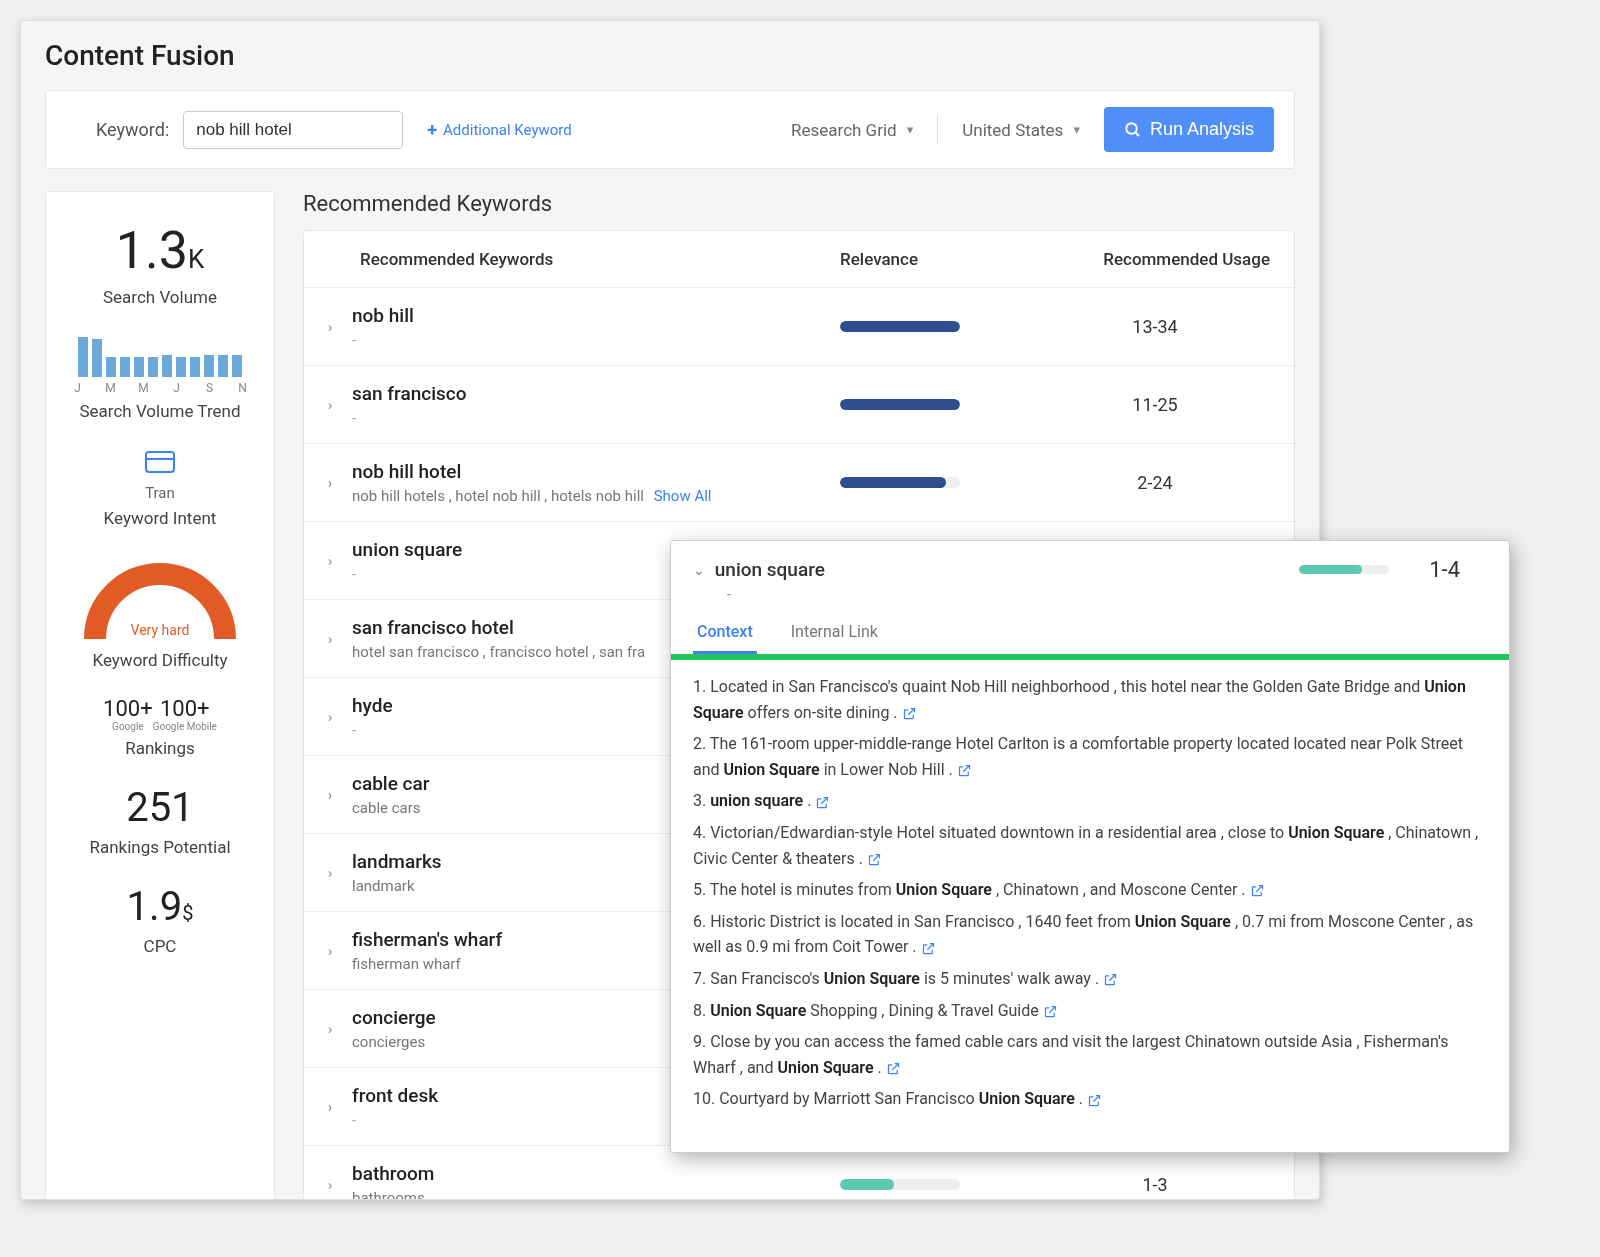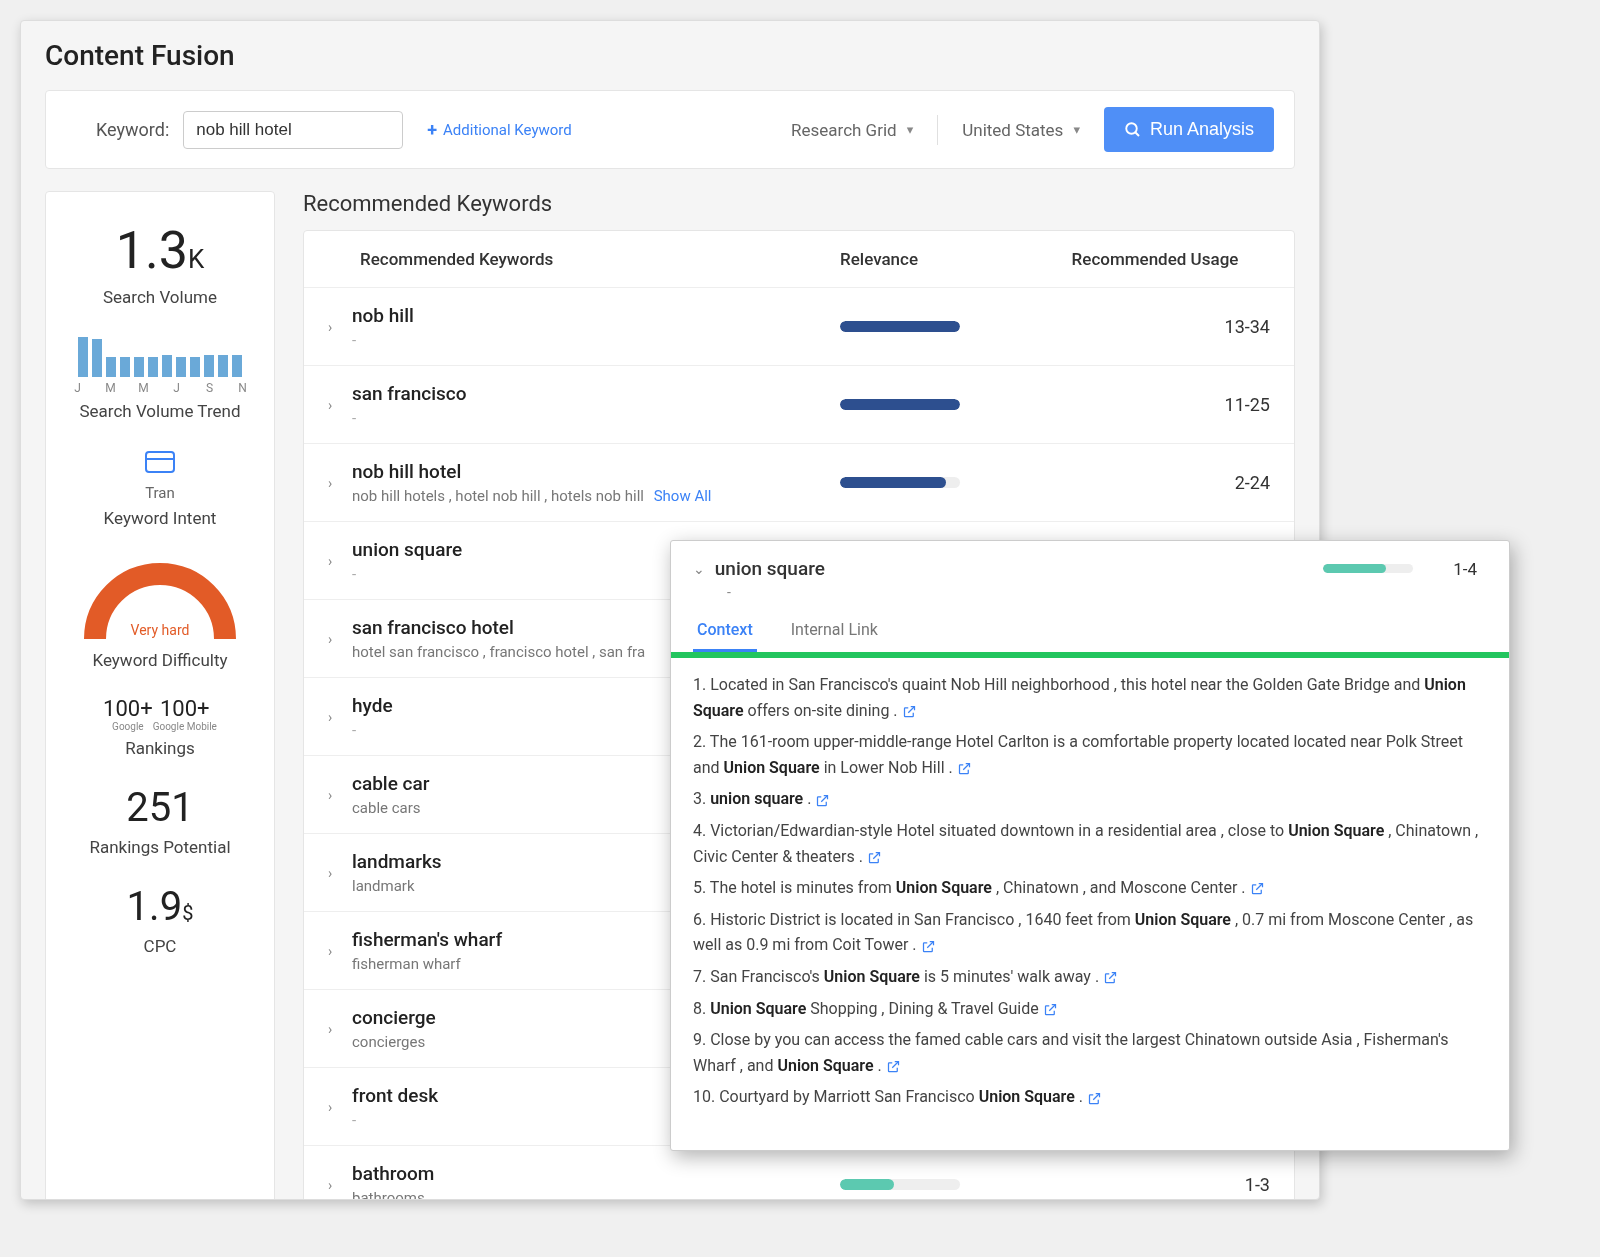--- a/index.html
+++ b/index.html
@@ -102,30 +102,30 @@
 .rank-col { text-align: center; }
 .rank-val { font-size: 22px; color: #222; }
 .rank-sub { font-size: 10px; color: #888; }
 
 .content-area { flex: 1; }
 .section-title { font-size: 22px; color: #333; margin-bottom: 14px; font-weight: 400;}
 .kw-table { background: #fff; border: 1px solid #e5e5e5; border-radius: 4px; }
 .kw-head { display: flex; padding: 18px 24px; border-bottom: 1px solid #eee; font-size: 17px; color: #333; font-weight: 500;}
 .kw-head .col-kw { flex: 1; padding-left: 32px;}
 .kw-head .col-rel { width: 200px; }
-.kw-head .col-use { width: 230px; text-align: center;}
+.kw-head .col-use { width: 230px; text-align: right;}
 .kw-row { display: flex; align-items: center; padding: 16px 24px; border-bottom: 1px solid #eee;}
 .kw-row .expand { width: 24px; color: #888; font-size: 14px; cursor:pointer;}
 .kw-row .kw-main { flex: 1; }
 .kw-row .kw-name { font-size: 19px; font-weight: 500; color: #222; }
 .kw-row .kw-sub { font-size: 15px; color: #777; margin-top: 4px;}
 .kw-row .kw-sub .dash { color:#aaa; }
 .kw-row .kw-sub .showall { color: #3b82f6; margin-left: 6px;}
 .kw-row .col-rel { width: 200px; }
-.kw-row .col-use { width: 230px; text-align: right; font-size: 18px; color: #333;}
+.kw-row .col-use { width: 230px; text-align: center; font-size: 18px; color: #333;}
 .rel-bar { width: 120px; height: 11px; background: #eee; border-radius: 6px; position: relative; overflow:hidden;}
 .rel-bar .fill { height: 100%; border-radius: 6px; }
 .fill-blue { background: #2d4f8f; }
 .fill-teal { background: #5cc9b0; }
 
 
 .overlay {
   position: absolute;
   left: 670px;
   top: 540px;
@@ -133,21 +133,21 @@
   background: #fff;
   border: 1px solid #ccc;
   border-radius: 3px;
   box-shadow: 3px 6px 20px rgba(0,0,0,0.3);
   padding-bottom: 20px;
 }
 .overlay-head { display: flex; align-items: center; padding: 16px 22px 10px 22px; gap: 10px;}
 .overlay-head .chev { color: #888; font-size: 14px;}
 .overlay-head .kw-name { font-size: 19px; font-weight: 500; flex:1;}
 .overlay-head .rel-bar { width: 90px; height: 9px;}
-.overlay-head .usage { font-size: 17px; margin-left: 30px; margin-right:10px;}
+.overlay-head .usage { font-size: 22px; margin-left: 30px; margin-right:27px;}
 .overlay-sub { color:#888; font-size:14px; padding-left:56px; margin-top:-6px; margin-bottom:10px;}
 .tabs { display: flex; gap: 30px; padding: 0 22px; border-bottom: 6px solid #22c55e; margin-top: 8px;}
 .tab { padding: 10px 4px; font-size: 16px; color: #777; cursor:pointer;}
 .tab.active { color: #3b82f6; border-bottom: 3px solid #3b82f6; font-weight:500;}
 .ctx-list { padding: 14px 22px; font-size: 16px; color: #444; line-height: 1.6;}
 .ctx-list .item { margin-bottom: 6px; }
 .ctx-list b { color: #222; font-weight: 600;}
 .ext-link { color: #3b82f6; display:inline-flex; vertical-align:middle;}
 .ext-link svg { width:15px; height:15px;}
 </style>

